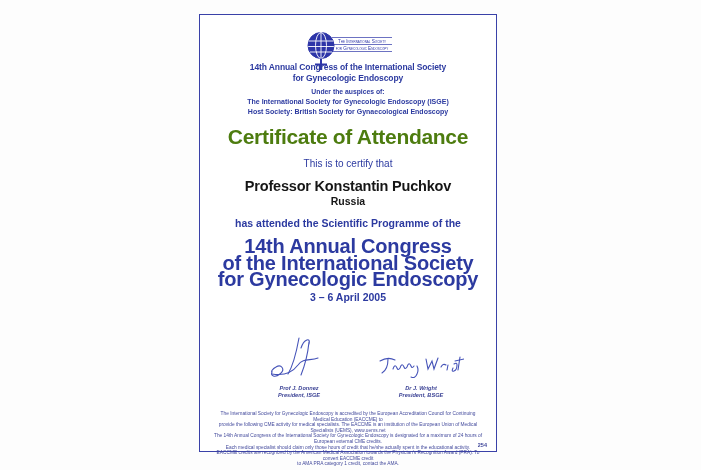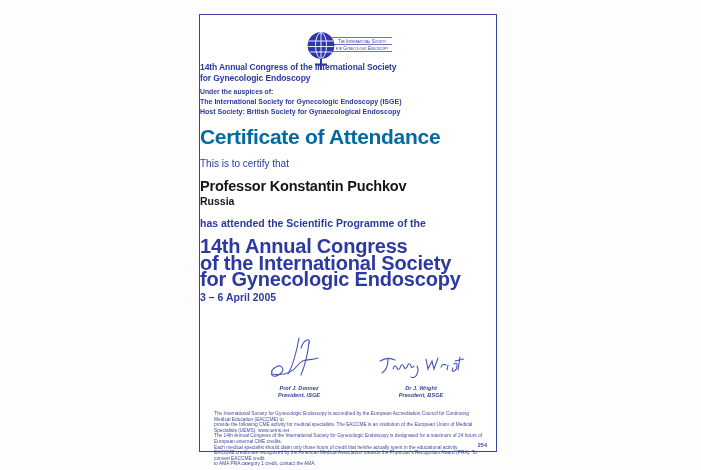--- a/index.html
+++ b/index.html
@@ -1,26 +1,26 @@
 <!DOCTYPE html>
 <html><head>
 <meta charset="utf-8">
 <style>
   html,body{margin:0;padding:0;background:#ffffff;}
   .stage{position:relative;width:701px;height:470px;background:#fdfdfd;overflow:hidden;
          font-family:"Liberation Sans",sans-serif;}
   .certificate{position:absolute;left:199px;top:14px;width:296px;height:436px;
                background:#ffffff;border:1.5px solid #3a41a8;}
-  .abs{position:absolute;left:0;width:100%;}
+  .abs{position:absolute;left:0;width:100%;text-align:center;}
   .blue{color:#2c3aa0;}
   .logo-wrap{position:absolute;left:50%;top:15px;transform:translateX(-50%);}
   .congress{top:47px;font-size:8.5px;font-weight:bold;line-height:11px;letter-spacing:-0.1px;}
   .auspices-label{top:73px;font-size:6.8px;font-weight:bold;}
   .auspices{top:82px;font-size:7px;font-weight:bold;line-height:9.5px;}
-  .cert-title{top:110px;font-size:21px;font-weight:bold;color:#0369a1;letter-spacing:-0.3px;}
+  .cert-title{top:110px;font-size:21px;font-weight:bold;color:#4d7c0f;letter-spacing:-0.3px;}
   .certify-intro{top:143px;font-size:10px;font-weight:normal;}
   .holder-name{top:163px;font-size:14.5px;font-weight:bold;color:#161616;letter-spacing:-0.2px;}
   .holder-country{top:180px;font-size:10.5px;font-weight:bold;color:#161616;}
   .attended{top:202px;font-size:10.5px;font-weight:bold;}
   .event-title{top:223px;font-size:20px;font-weight:bold;line-height:16.5px;letter-spacing:-0.2px;}
   .event-details{top:276px;font-size:10.5px;font-weight:bold;line-height:12.5px;}
   .sig-col{position:absolute;text-align:center;}
   .sig-col.left{left:39px;top:321px;width:120px;}
   .sig-col.right{left:160px;top:321px;width:122px;}
   .sig-draw{height:44px;display:flex;align-items:flex-end;justify-content:center;}

